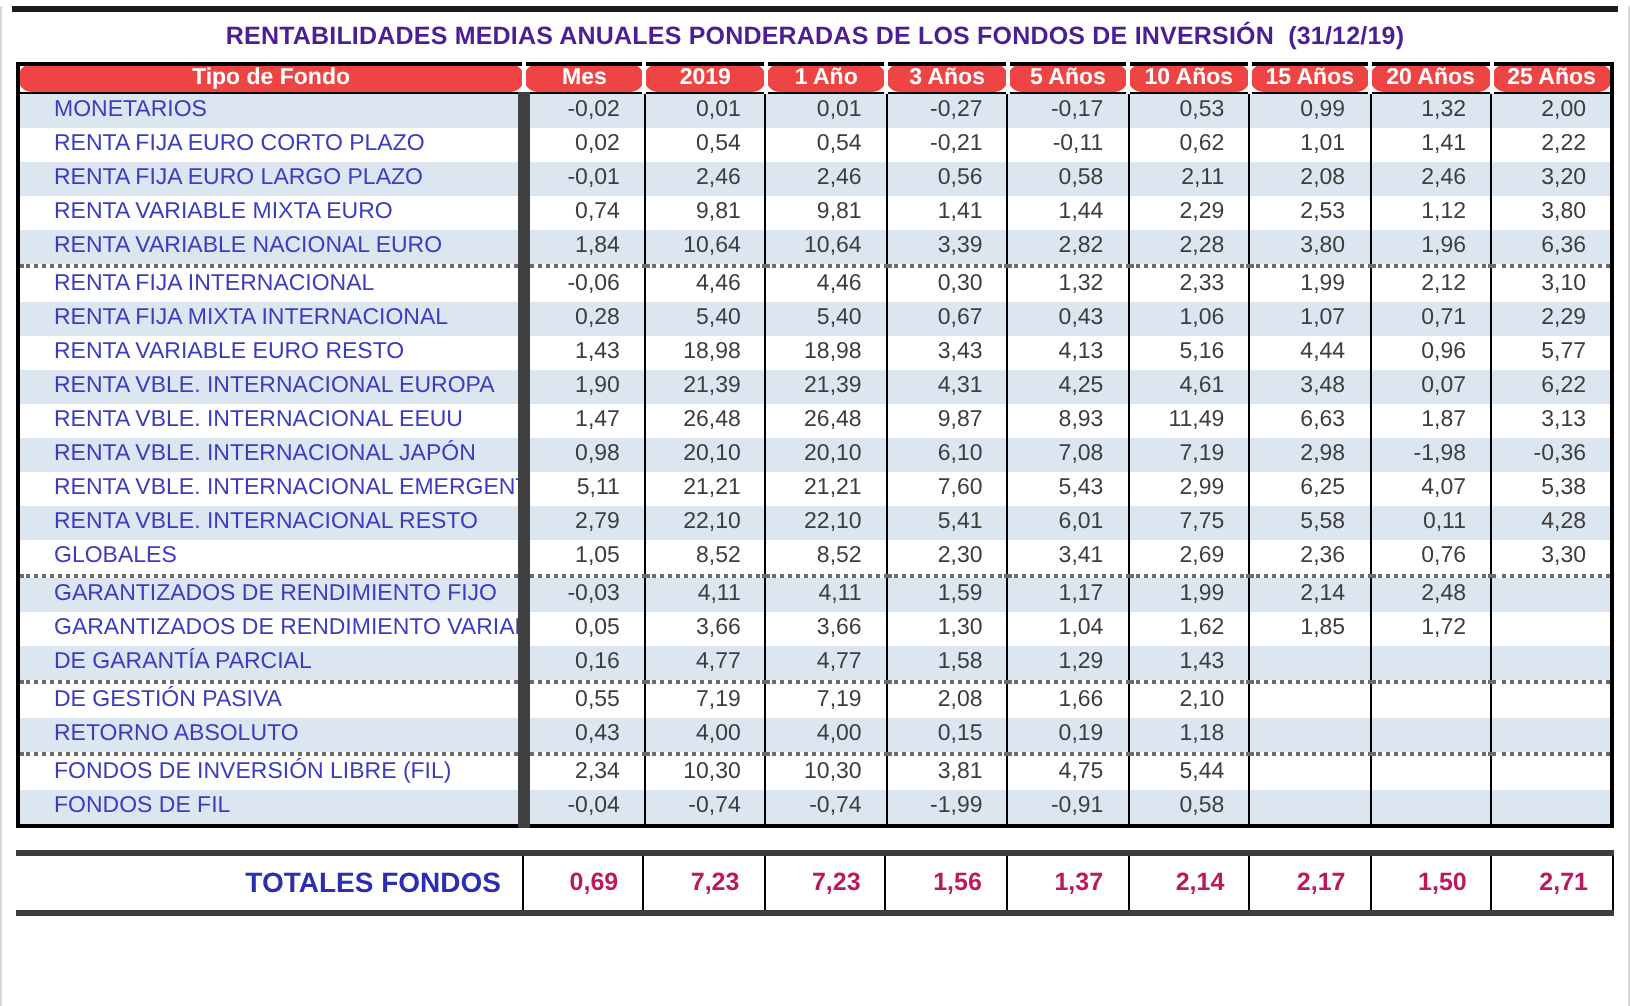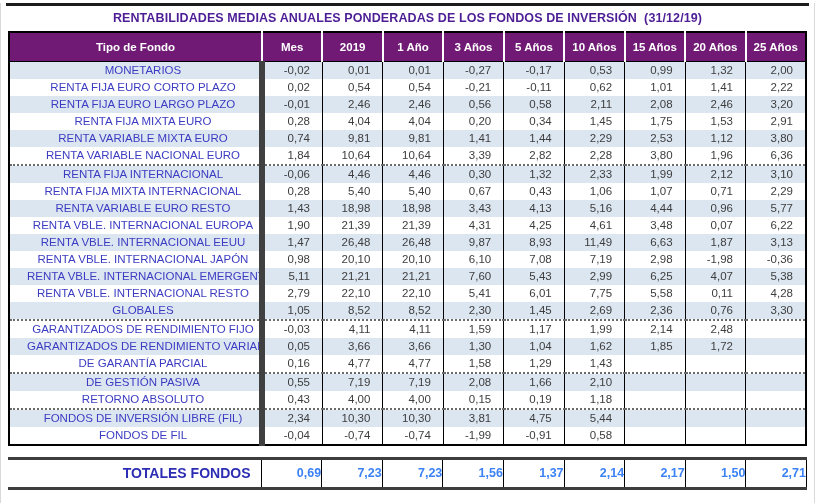--- a/index.html
+++ b/index.html
@@ -31,44 +31,45 @@
     letter-spacing: 0.1px;
   }
   table.funds {
     border-collapse: collapse;
     table-layout: fixed;
     width: 799px;
     margin-left: 7px;
     border: 2px solid #000000;
   }
   table.funds th {
-    background: #701a75;
+    background: #ef4444;
     color: #ffffff;
     font-size: 11.5px;
     font-weight: bold;
-    height: 29px;
+    height: 14px;
     border-bottom: 1px solid #000000;
     padding: 0;
     text-align: center;
+    border-radius: 10px;
   }
   table.funds th + th { border-left: 2px solid #ffffff; }
   table.funds tbody td {
     height: 17px;
     line-height: 17px;
     font-size: 11.5px;
     padding: 0;
     white-space: nowrap;
     overflow: hidden;
   }
   table.funds tbody tr:nth-child(odd) { background: #dce6f1; }
   table.funds tbody tr.sep td { border-top: 2px dotted #6b6b6b; }
   table.funds td.label {
     color: #3c3cc2;
     padding-left: 17px;
-    text-align: center;
+    text-align: left;
   }
   table.funds td.val {
     color: #3d3d3d;
     text-align: right;
     padding-right: 12px;
     border-left: 1px solid #000000;
   }
   table.funds td.val.first { border-left: 6px solid #404040; }
 
   table.totals {
@@ -87,24 +88,24 @@
     font-weight: bold;
     white-space: nowrap;
   }
   table.totals td.tlabel {
     color: #2d2db4;
     font-size: 14px;
     text-align: right;
     padding-right: 10px;
   }
   table.totals td.tval {
-    color: #3b82f6;
+    color: #be185d;
     font-size: 12.5px;
     text-align: right;
-    padding-right: 0;
+    padding-right: 12px;
     border-left: 1px solid #000000;
   }
 </style>
 </head>
 <body>
 
 <div class="page">
   <div class="top-rule"></div>
   <div class="title">RENTABILIDADES MEDIAS ANUALES PONDERADAS DE LOS FONDOS DE INVERSIÓN  (31/12/19)</div>
 
@@ -166,32 +167,20 @@
           <td class="val">2,46</td>
           <td class="val">2,46</td>
           <td class="val">0,56</td>
           <td class="val">0,58</td>
           <td class="val">2,11</td>
           <td class="val">2,08</td>
           <td class="val">2,46</td>
           <td class="val">3,20</td>
         </tr>
         <tr>
-          <td class="label">RENTA FIJA MIXTA EURO</td>
-          <td class="val first">0,28</td>
-          <td class="val">4,04</td>
-          <td class="val">4,04</td>
-          <td class="val">0,20</td>
-          <td class="val">0,34</td>
-          <td class="val">1,45</td>
-          <td class="val">1,75</td>
-          <td class="val">1,53</td>
-          <td class="val">2,91</td>
-        </tr>
-        <tr>
           <td class="label">RENTA VARIABLE MIXTA EURO</td>
           <td class="val first">0,74</td>
           <td class="val">9,81</td>
           <td class="val">9,81</td>
           <td class="val">1,41</td>
           <td class="val">1,44</td>
           <td class="val">2,29</td>
           <td class="val">2,53</td>
           <td class="val">1,12</td>
           <td class="val">3,80</td>
@@ -303,21 +292,21 @@
           <td class="val">5,58</td>
           <td class="val">0,11</td>
           <td class="val">4,28</td>
         </tr>
         <tr>
           <td class="label">GLOBALES</td>
           <td class="val first">1,05</td>
           <td class="val">8,52</td>
           <td class="val">8,52</td>
           <td class="val">2,30</td>
-          <td class="val">1,45</td>
+          <td class="val">3,41</td>
           <td class="val">2,69</td>
           <td class="val">2,36</td>
           <td class="val">0,76</td>
           <td class="val">3,30</td>
         </tr>
         <tr class="sep">
           <td class="label">GARANTIZADOS DE RENDIMIENTO FIJO</td>
           <td class="val first">-0,03</td>
           <td class="val">4,11</td>
           <td class="val">4,11</td>

